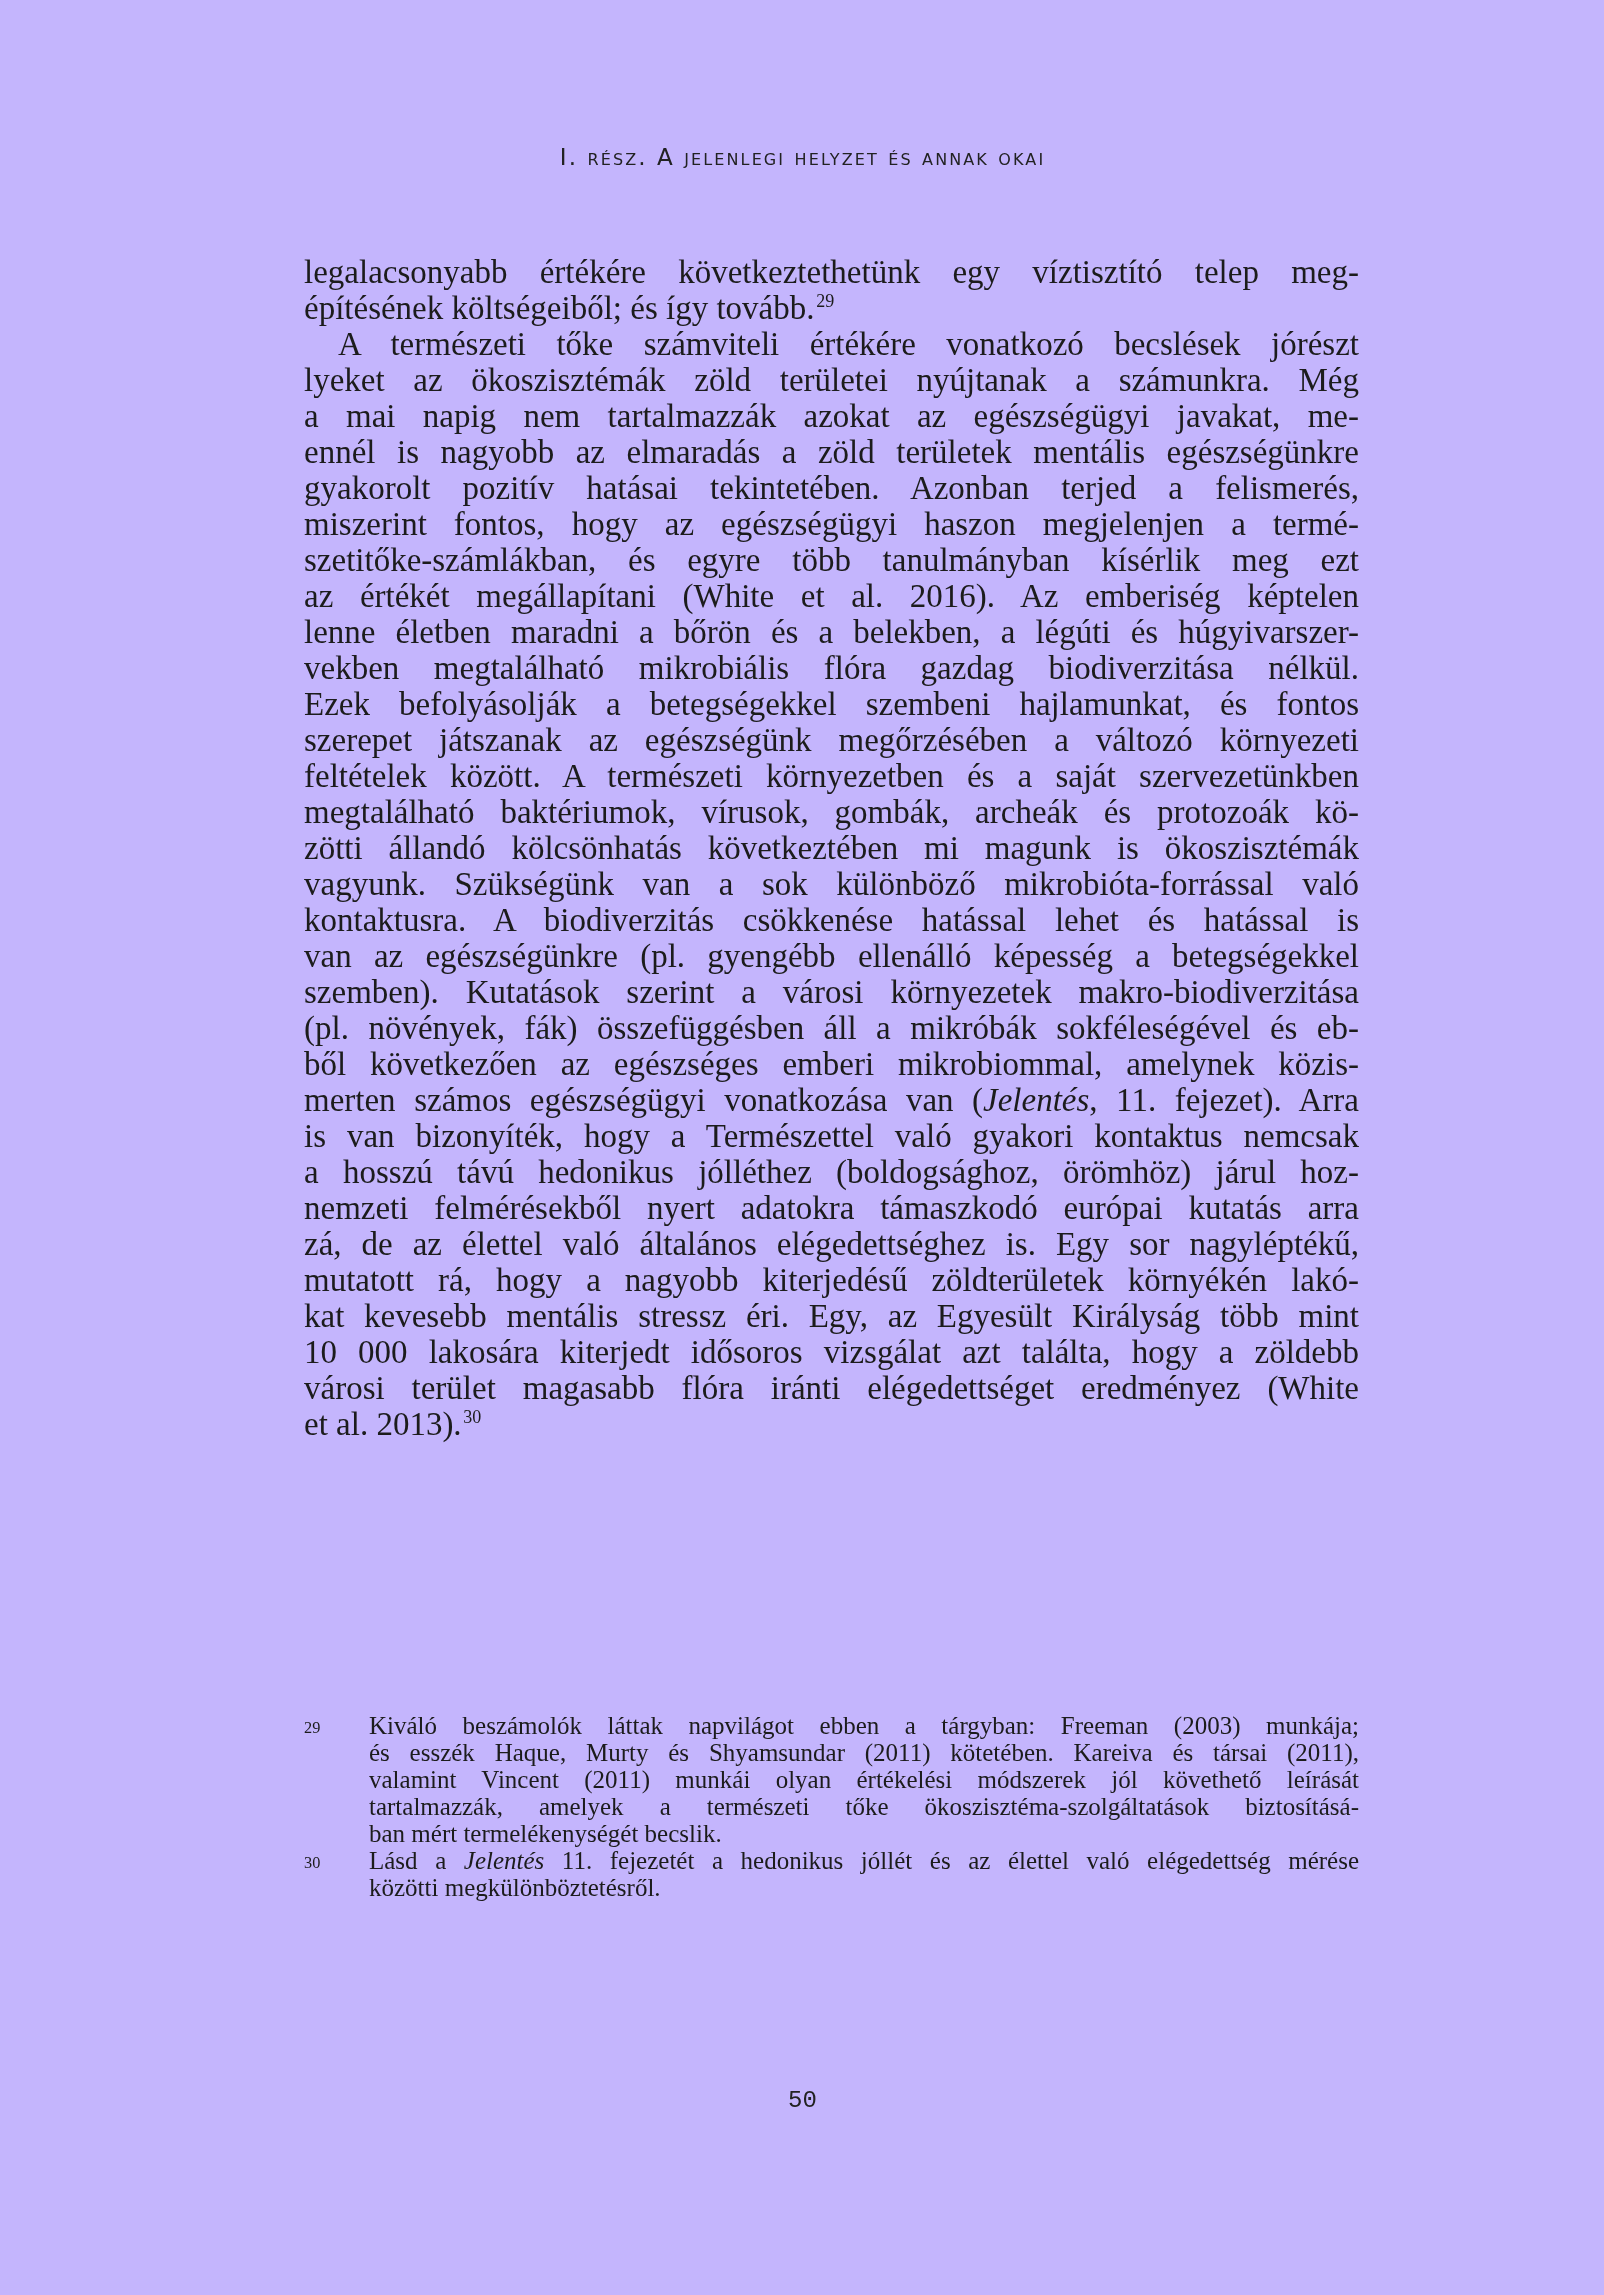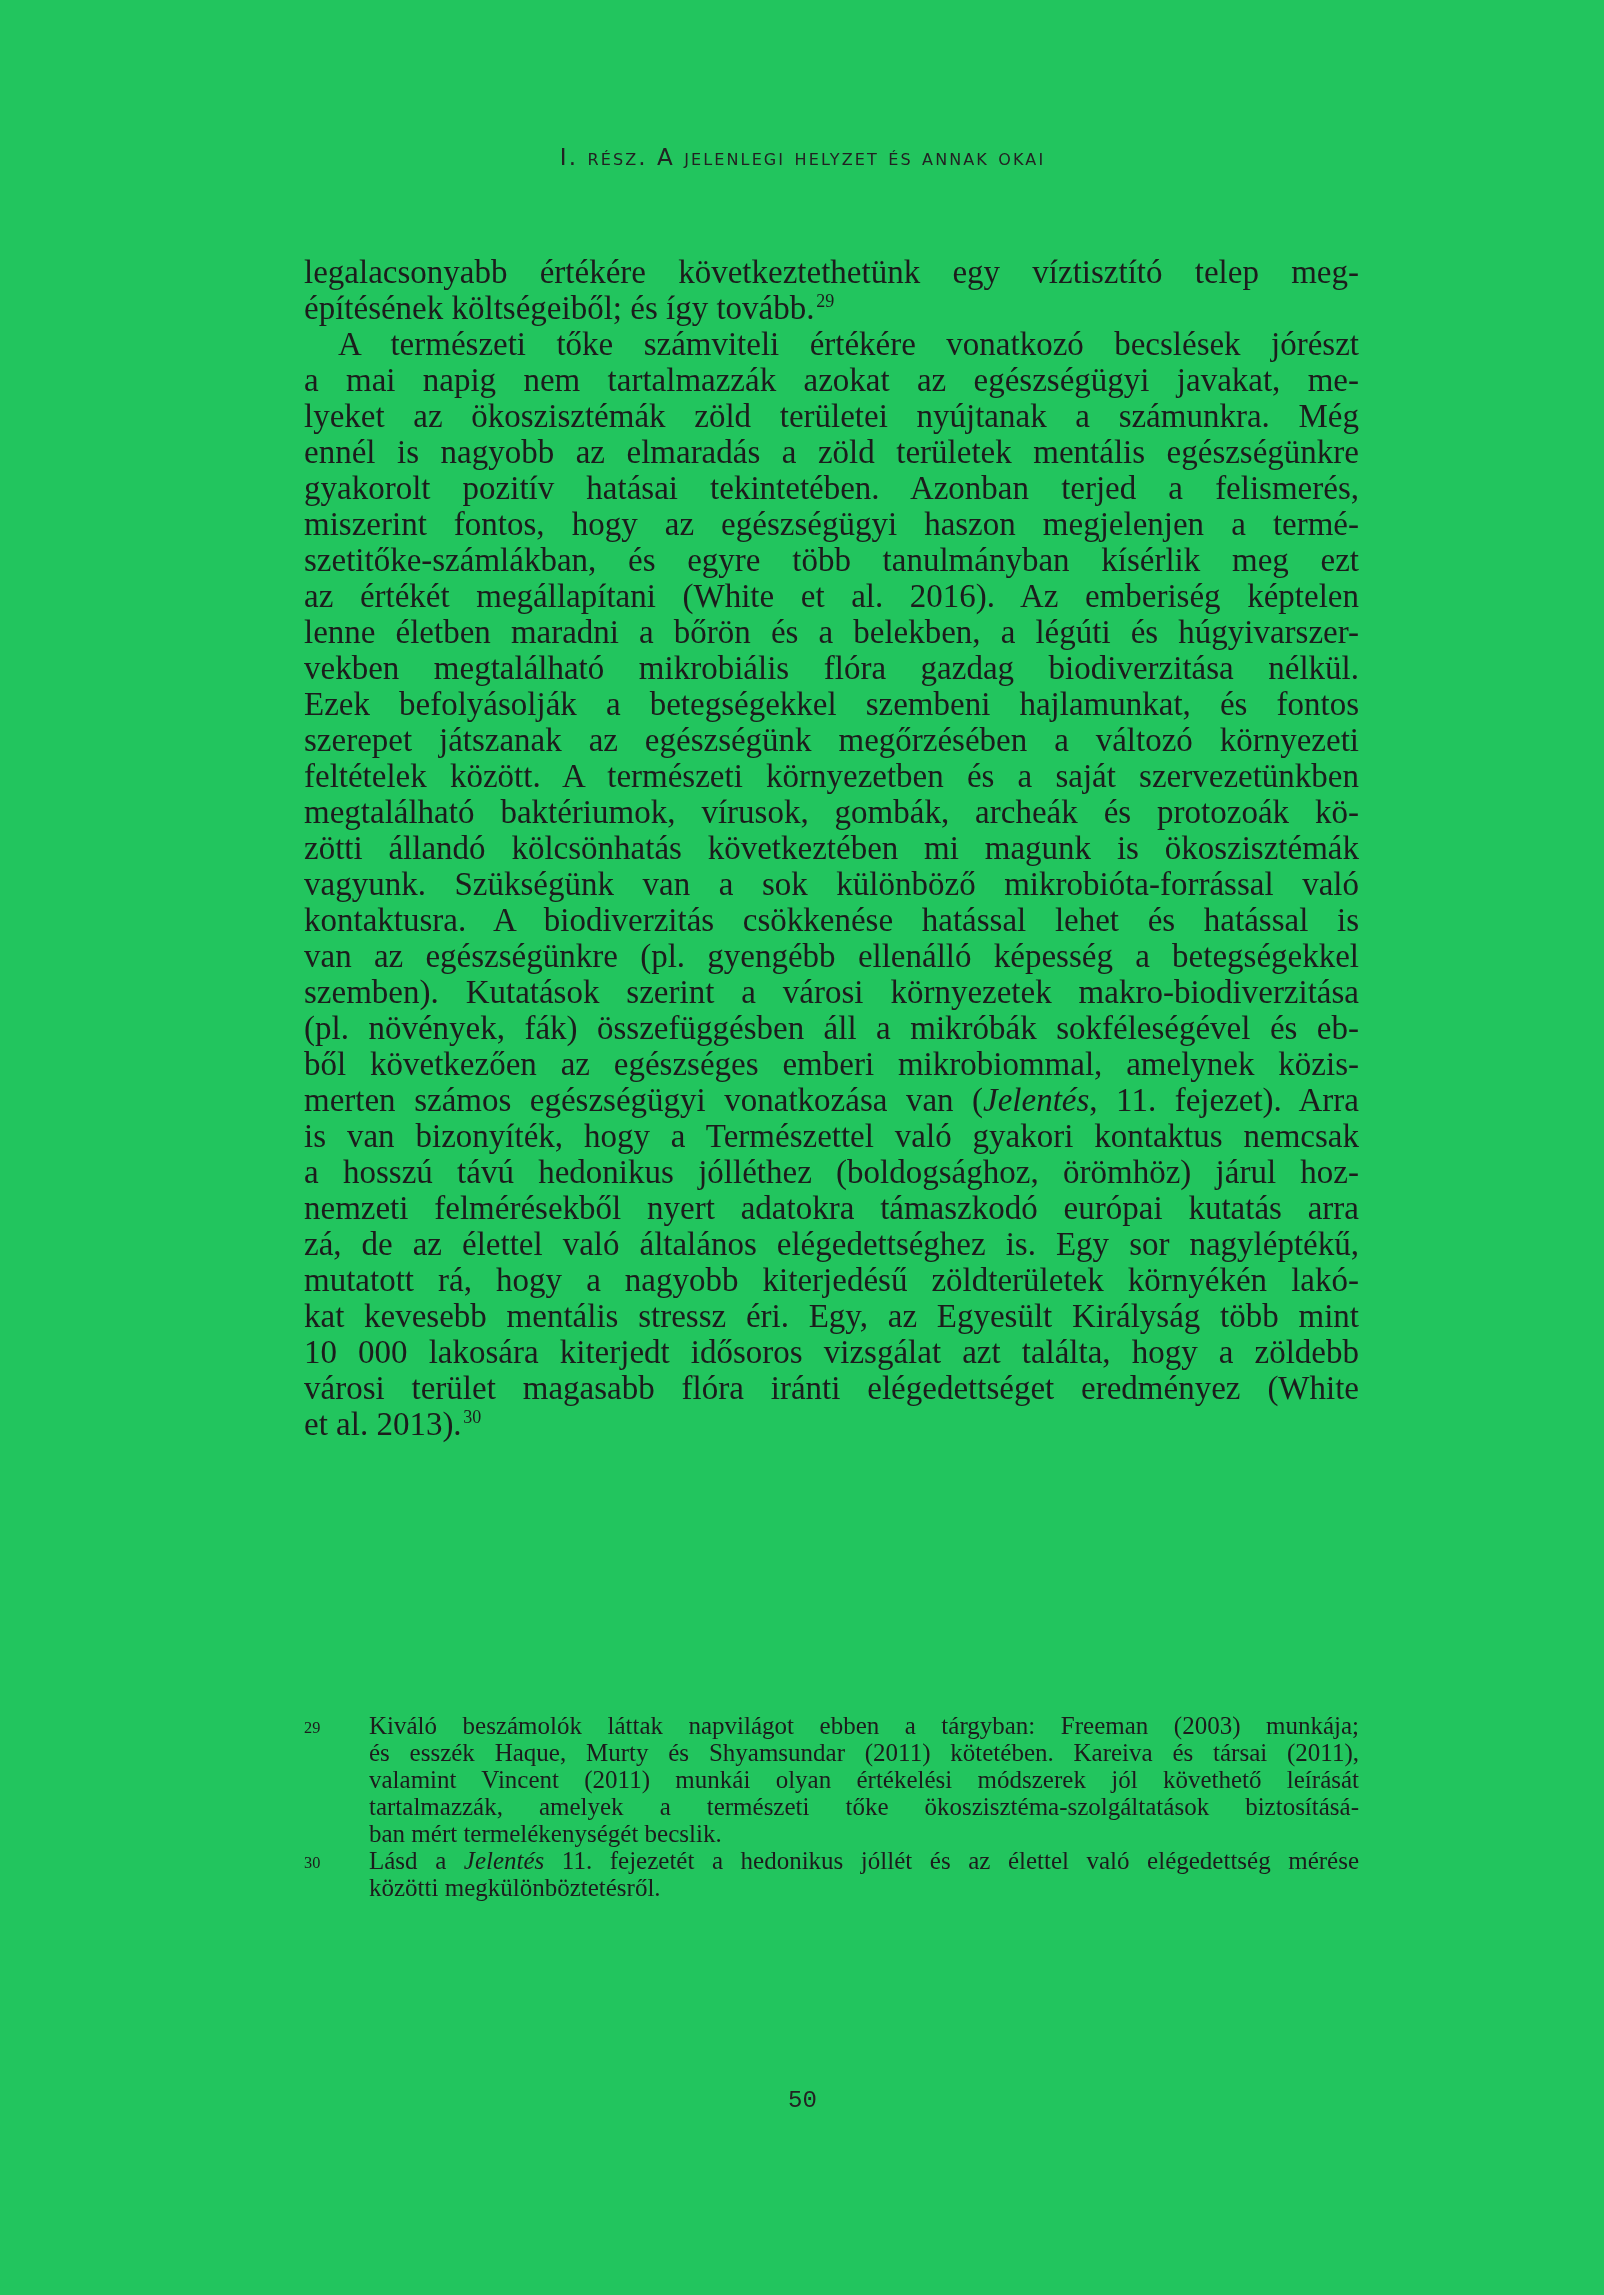--- a/index.html
+++ b/index.html
@@ -1,17 +1,17 @@
 <!DOCTYPE html>
 <html style="font-size:13.8px"><head>
 <meta charset="utf-8">
 <style>
   html, body { margin: 0; padding: 0; background: #ffffff; }
   body { width: 1605px; height: 2295px; position: relative; overflow: hidden; color: #1a1a1a; }
-  .page { position: absolute; left: 0; top: 0; width: 1605px; height: 2295px; background: #22c55e; }
+  .page { position: absolute; left: 0; top: 0; width: 1605px; height: 2295px; background: #c4b5fd; }
   .running-head {
     position: absolute; top: 144px; left: 0; width: 1605px; text-align: center;
     font-family: "DejaVu Sans", sans-serif; font-size: 23px; letter-spacing: 2.1px;
     color: #222; font-variant: small-caps; font-weight: normal;
   }
   .body-text {
     position: absolute; left: 304px; top: 254px; width: 1055px;
     font-family: "Liberation Serif", "DejaVu Serif", serif; font-size: 33px; line-height: 36px;
     color: #1c1c1c;
   }
@@ -38,22 +38,22 @@
 <body>
 
 <div class="page">
 
   <div class="running-head">I. rész. A jelenlegi helyzet és annak okai</div>
 
   <div class="body-text">
     <span class="line">legalacsonyabb értékére következtethetünk egy víztisztító telep meg-</span>
     <span class="line last"><span>építésének költségeiből; és így tovább.</span><sup class="fnref">29</sup></span>
     <span class="line indent">A természeti tőke számviteli értékére vonatkozó becslések jórészt</span>
+    <span class="line">lyeket az ökoszisztémák zöld területei nyújtanak a számunkra. Még</span>
     <span class="line">a mai napig nem tartalmazzák azokat az egészségügyi javakat, me-</span>
-    <span class="line">lyeket az ökoszisztémák zöld területei nyújtanak a számunkra. Még</span>
     <span class="line">ennél is nagyobb az elmaradás a zöld területek mentális egészségünkre</span>
     <span class="line">gyakorolt pozitív hatásai tekintetében. Azonban terjed a felismerés,</span>
     <span class="line">miszerint fontos, hogy az egészségügyi haszon megjelenjen a termé-</span>
     <span class="line">szetitőke-számlákban, és egyre több tanulmányban kísérlik meg ezt</span>
     <span class="line">az értékét megállapítani (White et al. 2016). Az emberiség képtelen</span>
     <span class="line">lenne életben maradni a bőrön és a belekben, a légúti és húgyivarszer-</span>
     <span class="line">vekben megtalálható mikrobiális flóra gazdag biodiverzitása nélkül.</span>
     <span class="line">Ezek befolyásolják a betegségekkel szembeni hajlamunkat, és fontos</span>
     <span class="line">szerepet játszanak az egészségünk megőrzésében a változó környezeti</span>
     <span class="line">feltételek között. A természeti környezetben és a saját szervezetünkben</span>

